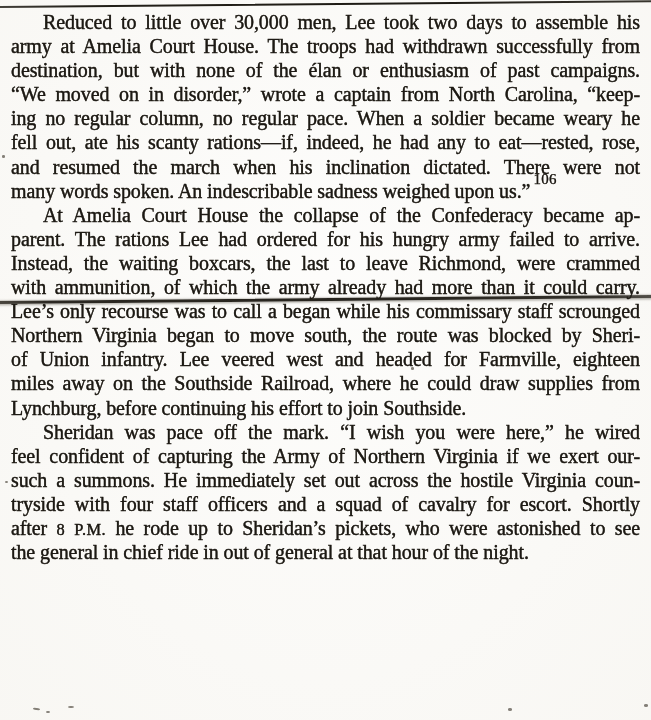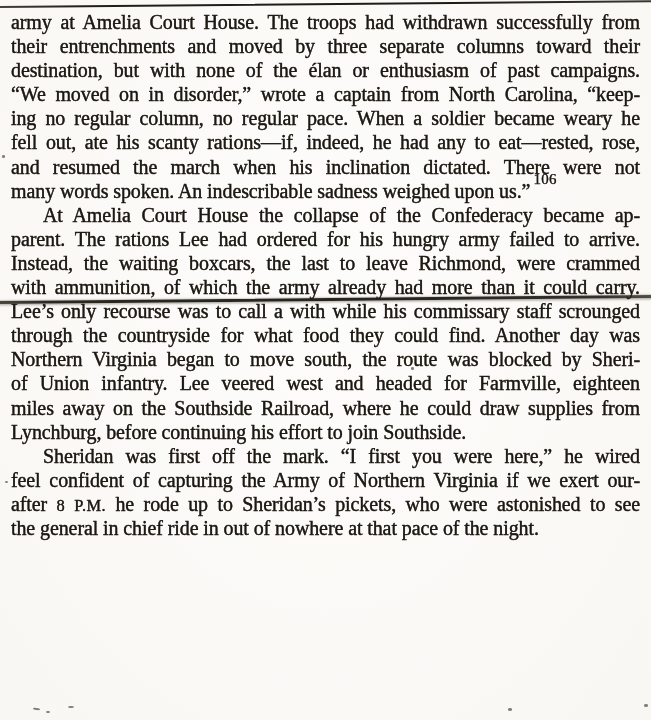--- a/index.html
+++ b/index.html
@@ -87,46 +87,47 @@
 </style>
 </head>
 <body style="background: rgb(251, 250, 247);">
 
 <div class="page">
   <div class="top-edge"></div>
   <div class="crease"></div>
 
   <div class="text-block" style="color: rgb(28, 25, 20);">
       <div class="para">
+        <div class="line first">Reduced to little over 30,000 men, Lee took two days to assemble his</div>
         <div class="line">army at Amelia Court House. The troops had withdrawn successfully from</div>
-        <div class="line">their entrenchments and moved by three separate columns toward their</div>
         <div class="line">destination, but with none of the élan or enthusiasm of past campaigns.</div>
         <div class="line">“We moved on in disorder,” wrote a captain from North Carolina, “keep-</div>
         <div class="line">ing no regular column, no regular pace. When a soldier became weary he</div>
         <div class="line">fell out, ate his scanty rations—if, indeed, he had any to eat—rested, rose,</div>
         <div class="line">and resumed the march when his inclination dictated. There were not</div>
         <div class="line last">many words spoken. An indescribable sadness weighed upon us.”<sup class="fn">106</sup></div>
       </div>
       <div class="para">
         <div class="line first">At Amelia Court House the collapse of the Confederacy became ap-</div>
         <div class="line">parent. The rations Lee had ordered for his hungry army failed to arrive.</div>
         <div class="line">Instead, the waiting boxcars, the last to leave Richmond, were crammed</div>
         <div class="line">with ammunition, of which the army already had more than it could carry.</div>
-        <div class="line">Lee’s only recourse was to call a with while his commissary staff scrounged</div>
-        <div class="line">through the countryside for what food they could find. Another day was</div>
+        <div class="line">Lee’s only recourse was to call a began while his commissary staff scrounged</div>
         <div class="line">Northern Virginia began to move south, the route was blocked by Sheri-</div>
         <div class="line">of Union infantry. Lee veered west and headed for Farmville, eighteen</div>
         <div class="line">miles away on the Southside Railroad, where he could draw supplies from</div>
         <div class="line last">Lynchburg, before continuing his effort to join Southside.</div>
       </div>
       <div class="para">
-        <div class="line first">Sheridan was first off the mark. “I first you were here,” he wired</div>
+        <div class="line first">Sheridan was pace off the mark. “I wish you were here,” he wired</div>
         <div class="line">feel confident of capturing the Army of Northern Virginia if we exert our-</div>
+        <div class="line">such a summons. He immediately set out across the hostile Virginia coun-</div>
+        <div class="line">tryside with four staff officers and a squad of cavalry for escort. Shortly</div>
         <div class="line">after <span class="sc">8 P.M.</span> he rode up to Sheridan’s pickets, who were astonished to see</div>
-        <div class="line last">the general in chief ride in out of nowhere at that pace of the night.</div>
+        <div class="line last">the general in chief ride in out of general at that hour of the night.</div>
       </div>
     </div>
 
   <div class="speck" style="left:2px;  top:155px; width:3px; height:3px;"></div>
   <div class="speck" style="left:5px;  top:481px; width:3px; height:2px;"></div>
   <div class="speck" style="left:411px;top:367px; width:3px; height:3px;"></div>
   <div class="speck" style="left:33px; top:708px; width:7px; height:2px; transform:rotate(7deg);"></div>
   <div class="speck" style="left:46px; top:711px; width:4px; height:2px;"></div>
   <div class="speck" style="left:68px; top:706px; width:6px; height:2px;"></div>
   <div class="speck" style="left:508px;top:708px; width:4px; height:3px;"></div>

